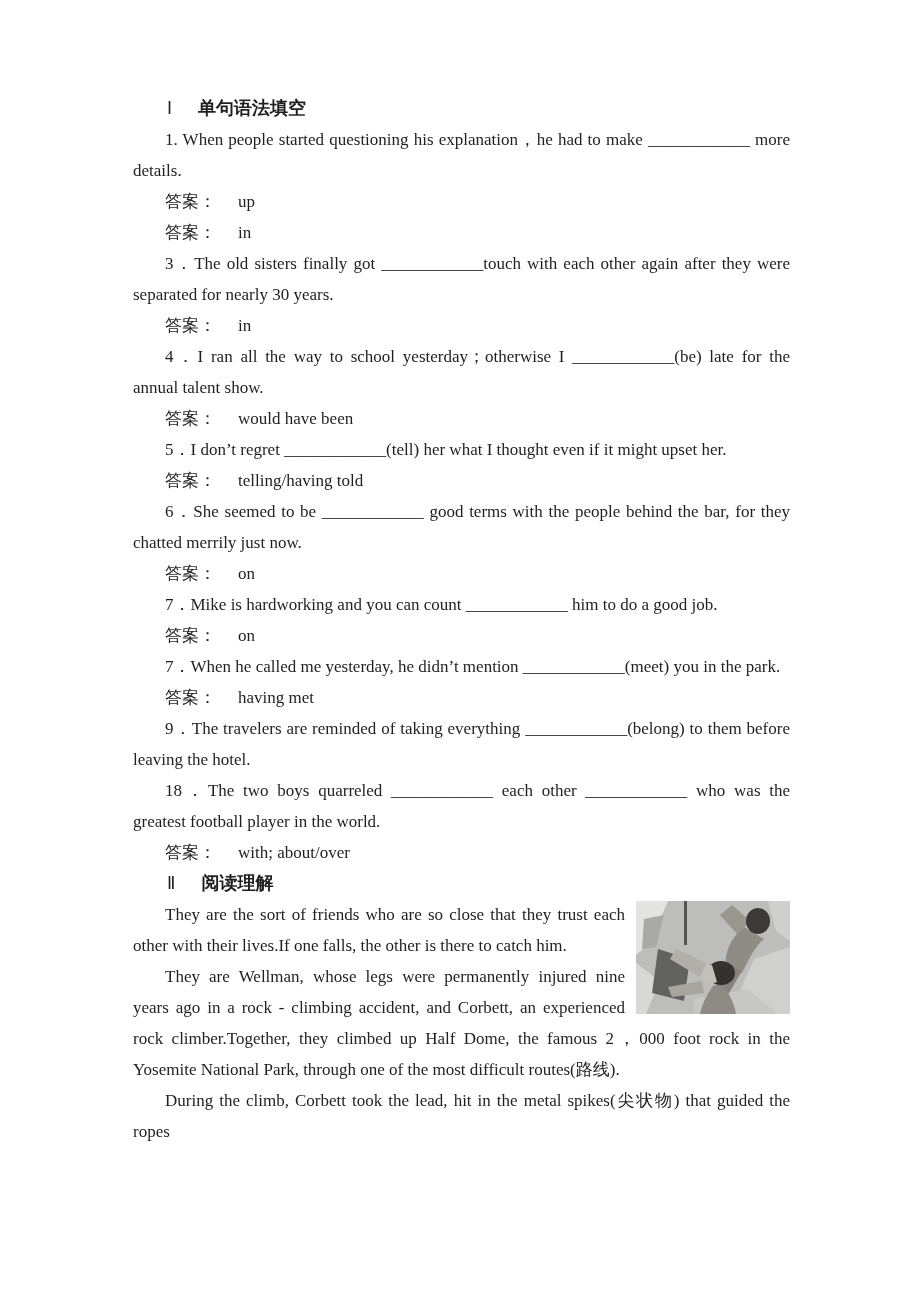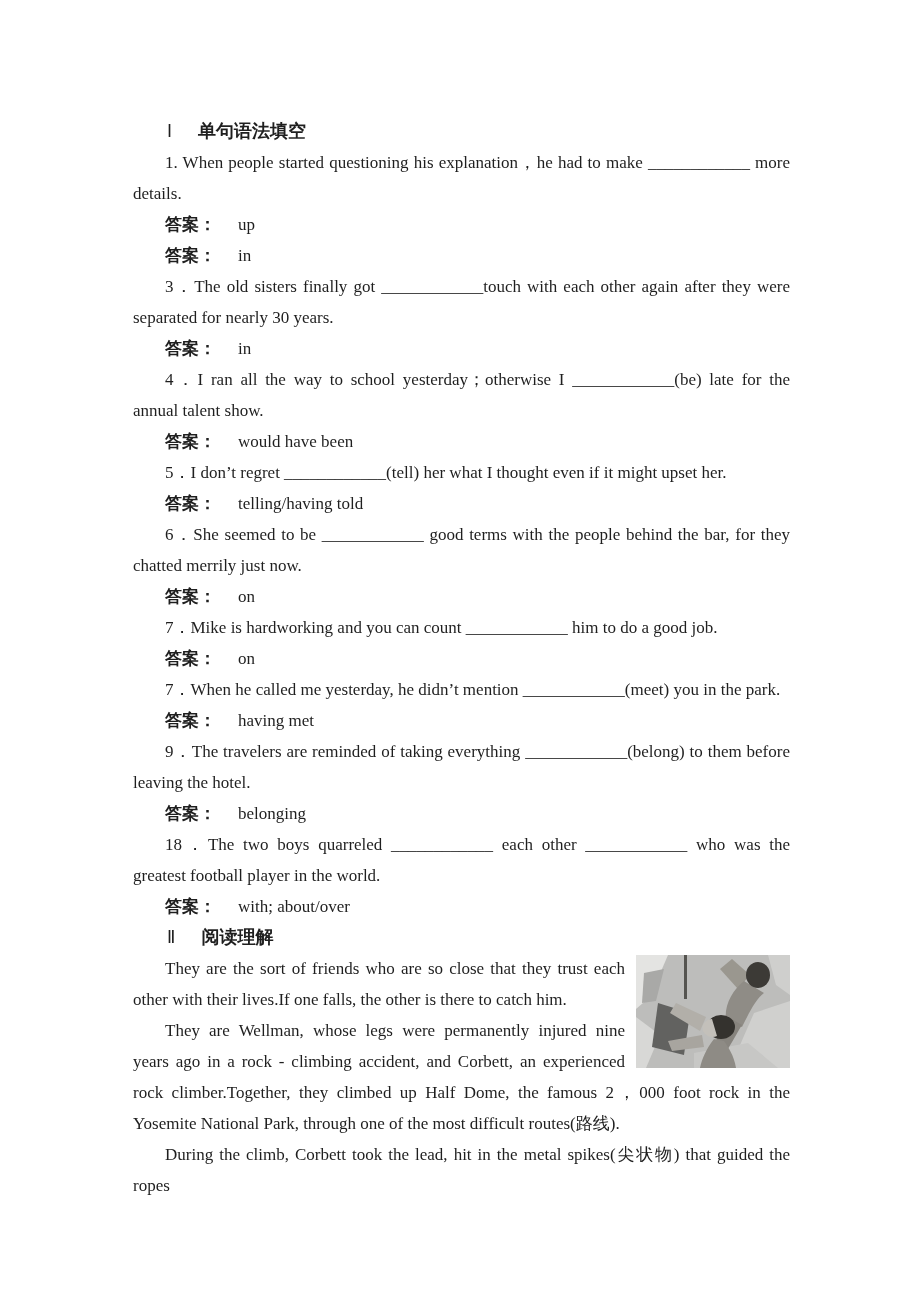--- a/index.html
+++ b/index.html
@@ -2,31 +2,31 @@
 <html><head>
 <meta charset="utf-8">
 <style>
   html,body{margin:0;padding:0;}
   body{
     width:920px;height:1302px;background:#ffffff;position:relative;
     font-family:"Liberation Serif", serif;color:#1f1f1f;
     -webkit-font-smoothing:antialiased;
   }
   .content{
-    position:absolute;left:133px;top:116px;width:657px;
+    position:absolute;left:133px;top:93px;width:657px;
     font-size:17px;line-height:31px;text-align:justify;
   }
   p{margin:0;text-indent:32px;}
   .heading{
     font-family:"Liberation Sans", sans-serif;
     font-weight:bold;font-size:18px;text-align:left;text-indent:34px;
   }
   .heading .numeral{font-weight:normal;font-family:"DejaVu Sans", sans-serif;font-size:17px;}
   .heading .htitle{margin-left:26px;}
-  .ans .ans-label{font-weight:bold;}
+  .ans .ans-label{font-weight:normal;}
   .ans .ans-val{margin-left:22px;}
   .reading{}
   .photo{
     float:right;width:154px;height:113px;
     margin:2px 0 7px 11px;overflow:hidden;background:#bdbdbb;
   }
   .justify-last{text-align-last:justify;}
 </style>
 </head>
 <body>
@@ -52,21 +52,20 @@
   <p class="q">6．She seemed to be ____________ good terms with the people behind the bar, for they chatted merrily just now.</p>
   <p class="ans"><span class="ans-label">答案：</span><span class="ans-val">on</span></p>
 
   <p class="q">7．Mike is hardworking and you can count ____________ him to do a good job.</p>
   <p class="ans"><span class="ans-label">答案：</span><span class="ans-val">on</span></p>
 
   <p class="q">7．When he called me yesterday, he didn’t mention ____________(meet) you in the park.</p>
   <p class="ans"><span class="ans-label">答案：</span><span class="ans-val">having met</span></p>
 
   <p class="q">9．The travelers are reminded of taking everything ____________(belong) to them before leaving the hotel.</p>
-  <p class="ans"><span class="ans-label">答案：</span><span class="ans-val">belonging</span></p>
 
   <p class="q">18．The two boys quarreled ____________ each other ____________ who was the greatest football player in the world.</p>
   <p class="ans"><span class="ans-label">答案：</span><span class="ans-val">with; about/over</span></p>
 
   <p class="heading"><span class="numeral">Ⅱ</span><span class="htitle">阅读理解</span></p>
 
   <div class="reading">
     <div class="photo">
       <svg width="154" height="113" viewBox="0 0 154 113" xmlns="http://www.w3.org/2000/svg">
         <rect width="154" height="113" fill="#bdbdbb"></rect>

